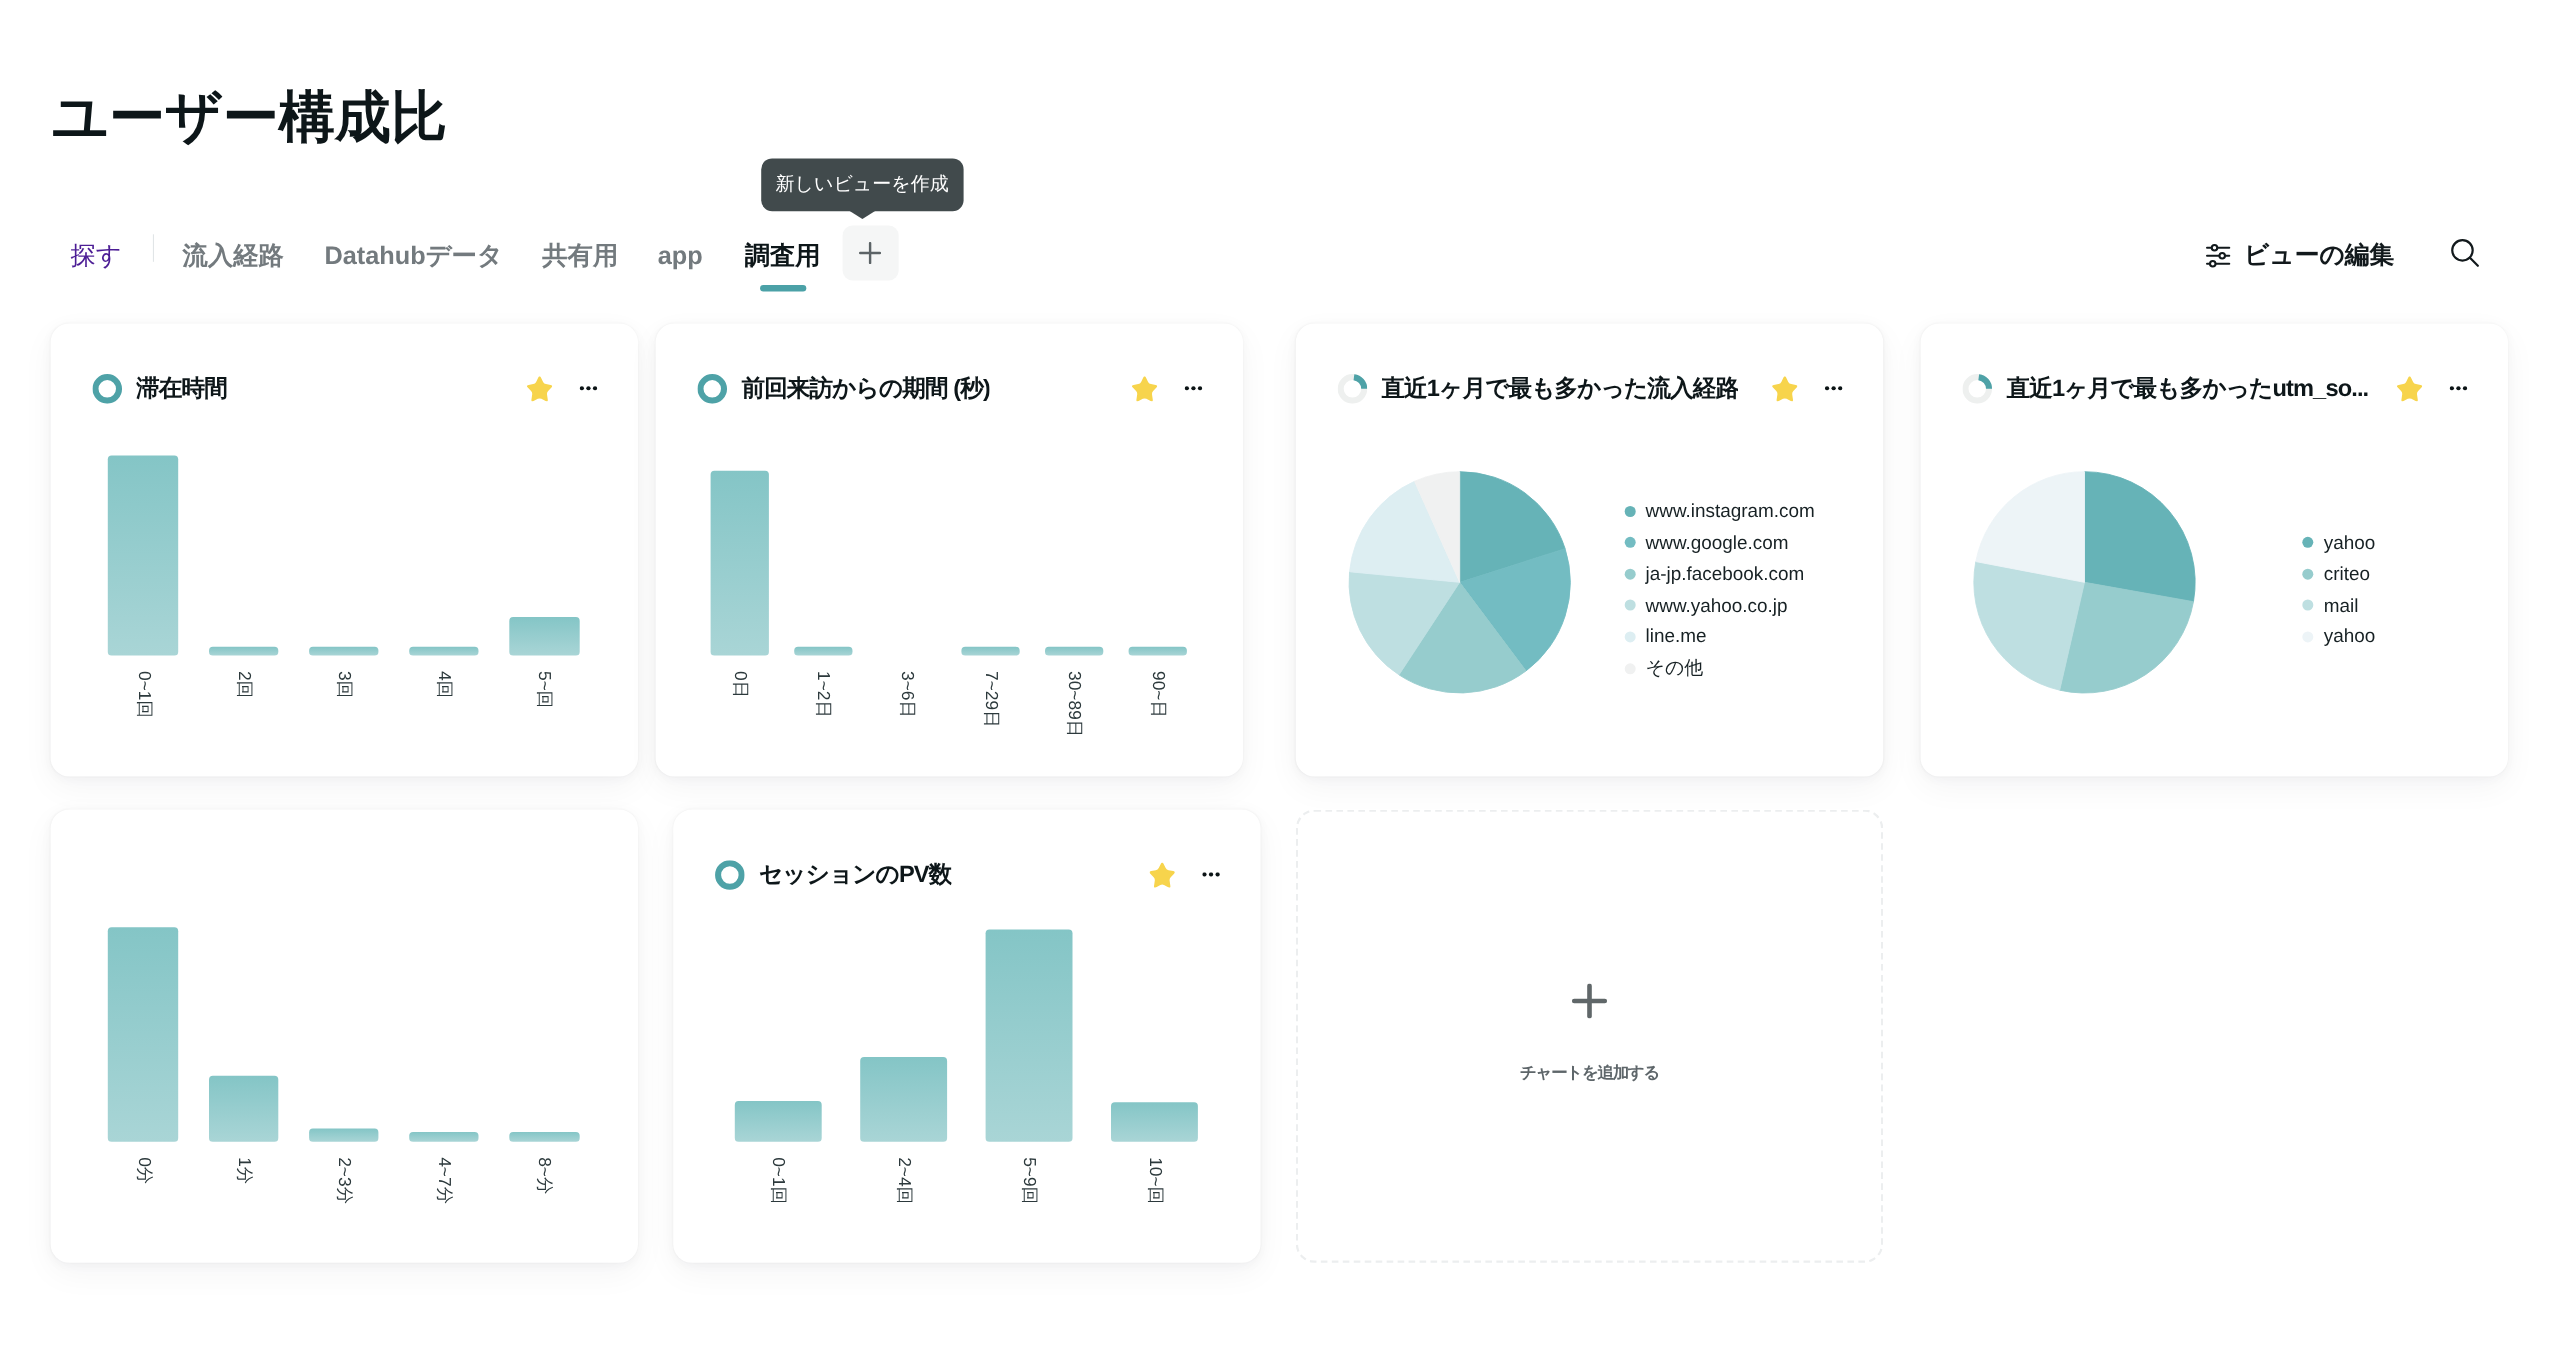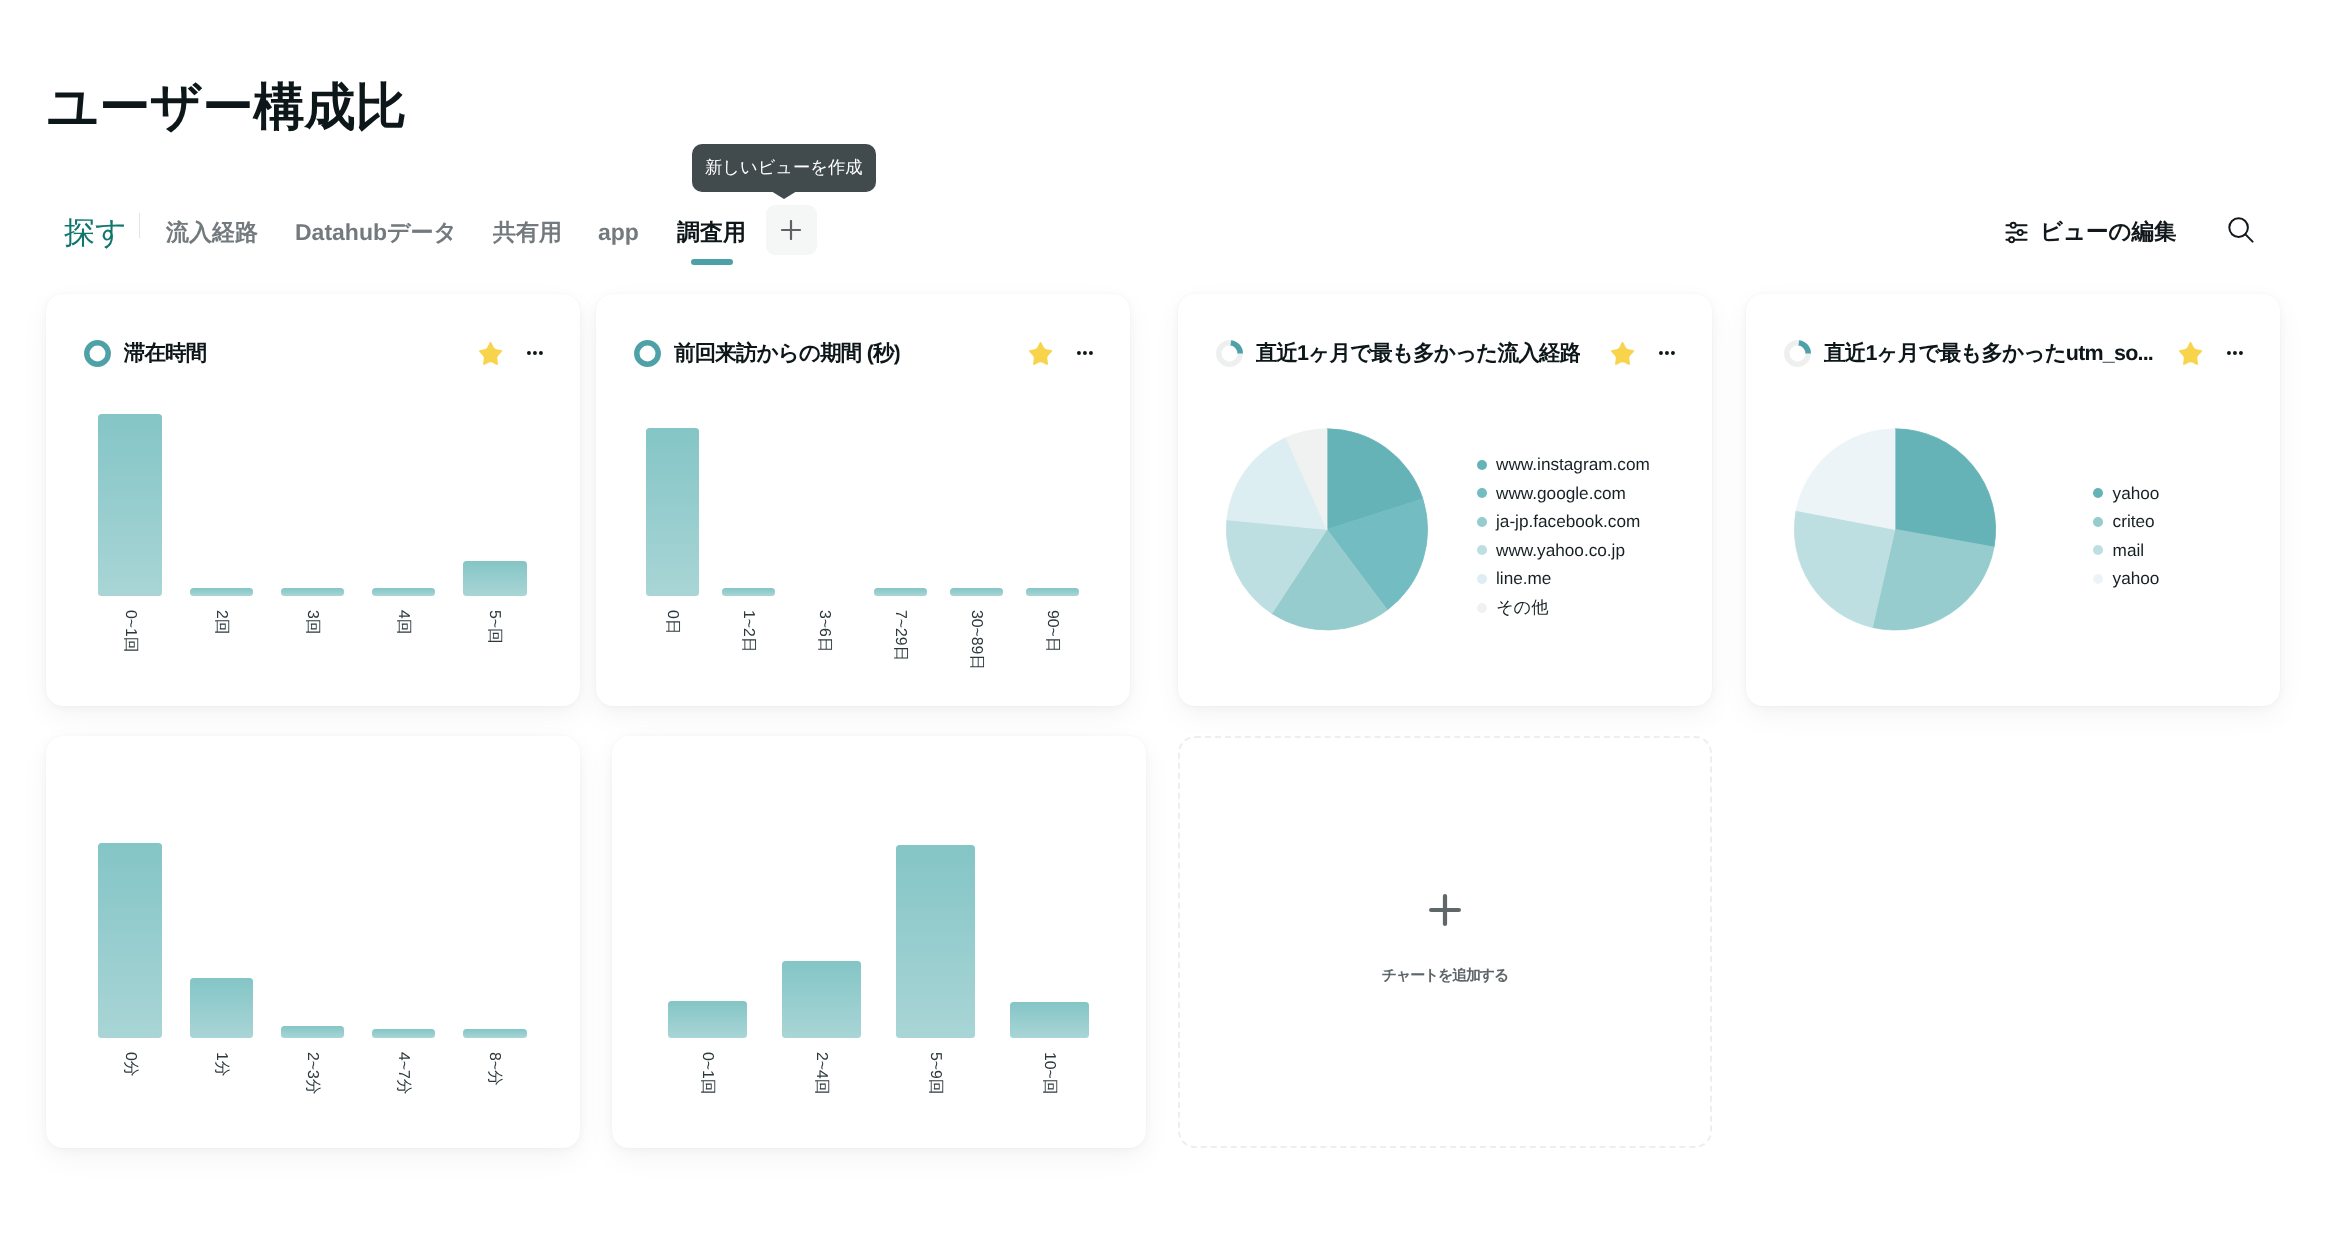--- a/index.html
+++ b/index.html
@@ -13,21 +13,21 @@
   }
   .page { position: relative; width: 2336px; height: 1236px; }
   .page-title {
     position: absolute; left: 47px; top: 81px;
     font-size: 51px; font-weight: 700; color: #0d1619; letter-spacing: 0px;
     line-height: 1;
   }
   
   .tabs { position: absolute; left: 0px; top: 209px; width:2336px; height: 46px; }
   .tab { font-size: 23px; font-weight: 700; color: #737a7e; white-space: nowrap; position: absolute; top:0; height: 46px; display:flex; align-items:center; line-height:1; }
-  .tab.search-tab { color: #0f766e; font-weight: 400; font-size:31px; }
+  .tab.search-tab { color: #4c1d95; font-weight: 400; font-size:23px; }
   .tab.active { color: #0d1619; }
   .tab.active .underline {
     position: absolute; left: 14px; right: 13px; bottom: -10px;
     height: 6px; border-radius: 3px; background: #4ba1a7;
   }
   .tabsep { position:absolute; top:3.5px; width: 1.2px; height: 25.5px; background: #e1e5e7; }
   .addtab {
     position:absolute; top:-4.4px;
     width: 50.5px; height: 50.7px; border-radius: 9px; background: #f5f6f6;
     display: flex; align-items: center; justify-content: center; cursor: pointer;
@@ -319,20 +319,40 @@
         <div class="bar" style="left:234.7px;top:289.8px;width:63.6px;height:12.5px;border-radius:3.5px;"></div>
         <div class="bar" style="left:325.9px;top:293.1px;width:63.6px;height:9.2px;border-radius:3.5px;"></div>
         <div class="bar" style="left:417.1px;top:293.1px;width:63.6px;height:9.2px;border-radius:3.5px;"></div>
         <div class="barlabel" style="left:91.6px;top:315.8px;">0分</div>
         <div class="barlabel" style="left:182.8px;top:315.8px;">1分</div>
         <div class="barlabel" style="left:274.0px;top:315.8px;">2~3分</div>
         <div class="barlabel" style="left:365.2px;top:315.8px;">4~7分</div>
         <div class="barlabel" style="left:456.4px;top:315.8px;">8~分</div>
   </div>
       <div class="card" style="left:612px;top:736px;width:534px;height:412px;">
+    <div class="cardhead">
+      <span class="cardicon">
+            <svg viewBox="0 0 27 27" width="27" height="27">
+    <circle cx="13.5" cy="13.5" r="10.7" fill="none" stroke="#4ea2a7" stroke-width="5.5"></circle>
+  </svg>
+          </span>
+      <span class="cardtitle" style="transform: scaleX(0.9999); width: 175.016px; flex: 0 0 auto; overflow: hidden;">セッションのPV数</span>
+      <span class="cardactions">
+            <svg class="star" viewBox="1.915 1.42 20.169 19.251" preserveAspectRatio="none">
+    <path d="M10.95 2.44 Q12.00 0.40 13.05 2.44 L14.76 5.76 Q15.50 7.19 17.08 7.44 L20.76 8.05 Q23.03 8.42 21.41 10.05 L18.78 12.70 Q17.66 13.84 17.90 15.42 L18.47 19.11 Q18.82 21.38 16.76 20.35 L13.43 18.67 Q12.00 17.95 10.57 18.67 L7.24 20.35 Q5.18 21.38 5.53 19.11 L6.10 15.42 Q6.34 13.84 5.22 12.70 L2.59 10.05 Q0.97 8.42 3.24 8.05 L6.92 7.44 Q8.50 7.19 9.24 5.76 Z" fill="#f7d44c"></path>
+  </svg>
+            <span class="dots">
+              <svg viewBox="0 0 15.9 4" width="15.9" height="4">
+    <circle cx="1.95" cy="2" r="1.95" fill="#0c1416"></circle>
+                <circle cx="7.95" cy="2" r="1.95" fill="#0c1416"></circle>
+                <circle cx="13.95" cy="2" r="1.95" fill="#0c1416"></circle>
+  </svg>
+            </span>
+          </span>
+    </div>
     <div class="bar" style="left:55.8px;top:265.3px;width:79.5px;height:37.0px;border-radius:3.5px;"></div>
         <div class="bar" style="left:169.8px;top:224.8px;width:79.5px;height:77.5px;border-radius:3.5px;"></div>
         <div class="bar" style="left:283.8px;top:108.6px;width:79.5px;height:193.7px;border-radius:3.5px;"></div>
         <div class="bar" style="left:397.8px;top:265.7px;width:79.5px;height:36.6px;border-radius:3.5px;"></div>
         <div class="barlabel" style="left:103.0px;top:315.8px;">0~1回</div>
         <div class="barlabel" style="left:217.0px;top:315.8px;">2~4回</div>
         <div class="barlabel" style="left:331.0px;top:315.8px;">5~9回</div>
         <div class="barlabel" style="left:445.0px;top:315.8px;">10~回</div>
   </div>
       <div class="addcard" style="left:1178px;top:736px;width:534px;height:412px;">

